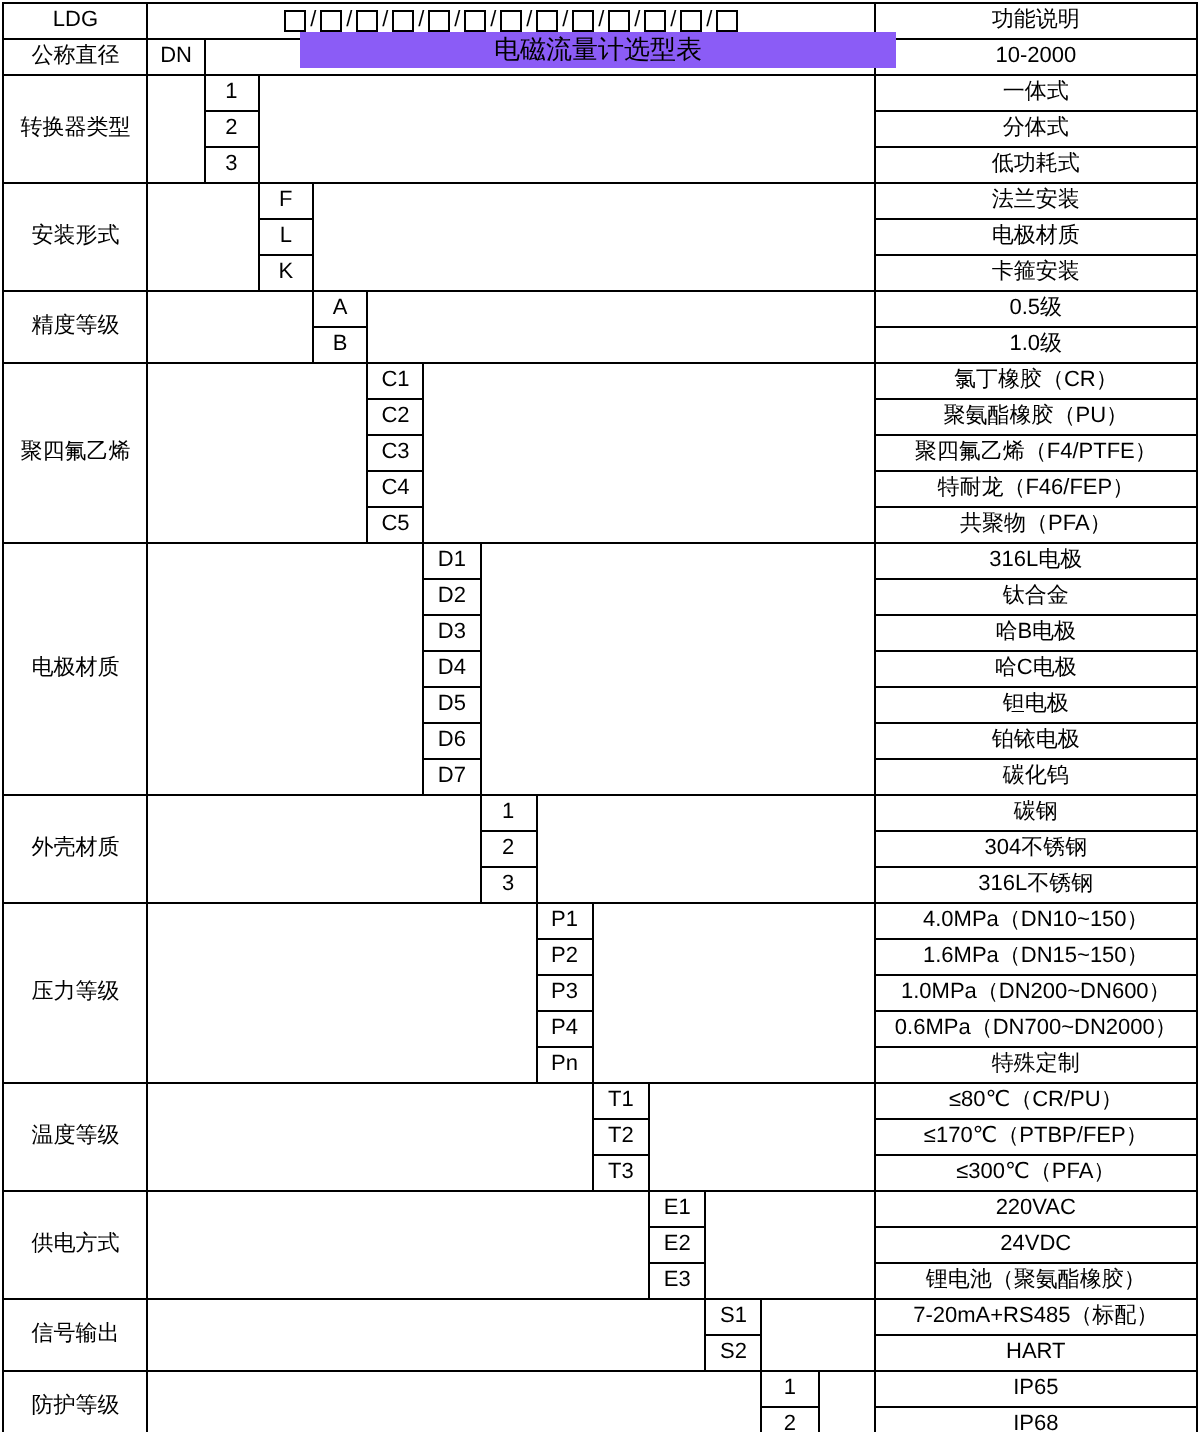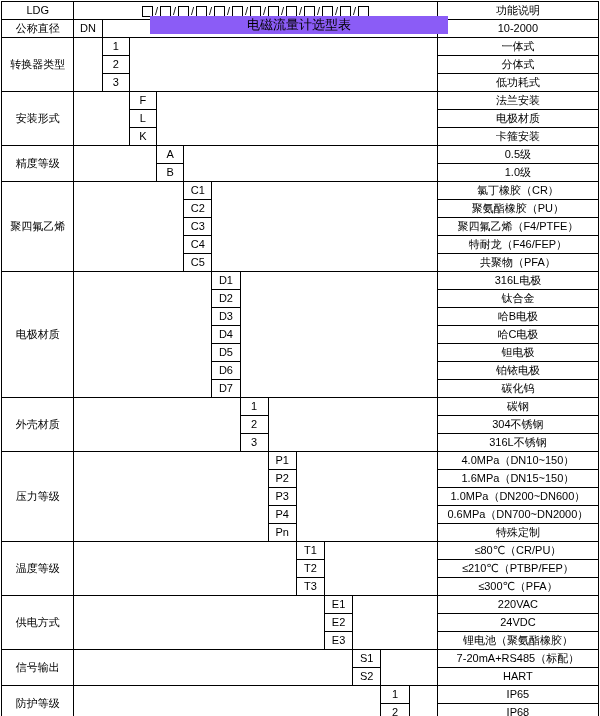--- a/index.html
+++ b/index.html
@@ -269,21 +269,21 @@
 
   <tr>
     <td class="rowlabel" rowspan="3">温度等级</td>
     <td class="blank" colspan="8" rowspan="3"></td>
     <td class="codecell">T1</td>
     <td class="blank" colspan="4" rowspan="3"></td>
     <td class="desc">≤80℃（CR/PU）</td>
   </tr>
   <tr>
     <td class="codecell">T2</td>
-    <td class="desc">≤210℃（PTBP/FEP）</td>
+    <td class="desc">≤170℃（PTBP/FEP）</td>
   </tr>
   <tr>
     <td class="codecell">T3</td>
     <td class="desc">≤300℃（PFA）</td>
   </tr>
 
   <tr>
     <td class="rowlabel" rowspan="3">供电方式</td>
     <td class="blank" colspan="9" rowspan="3"></td>
     <td class="codecell">E1</td>

